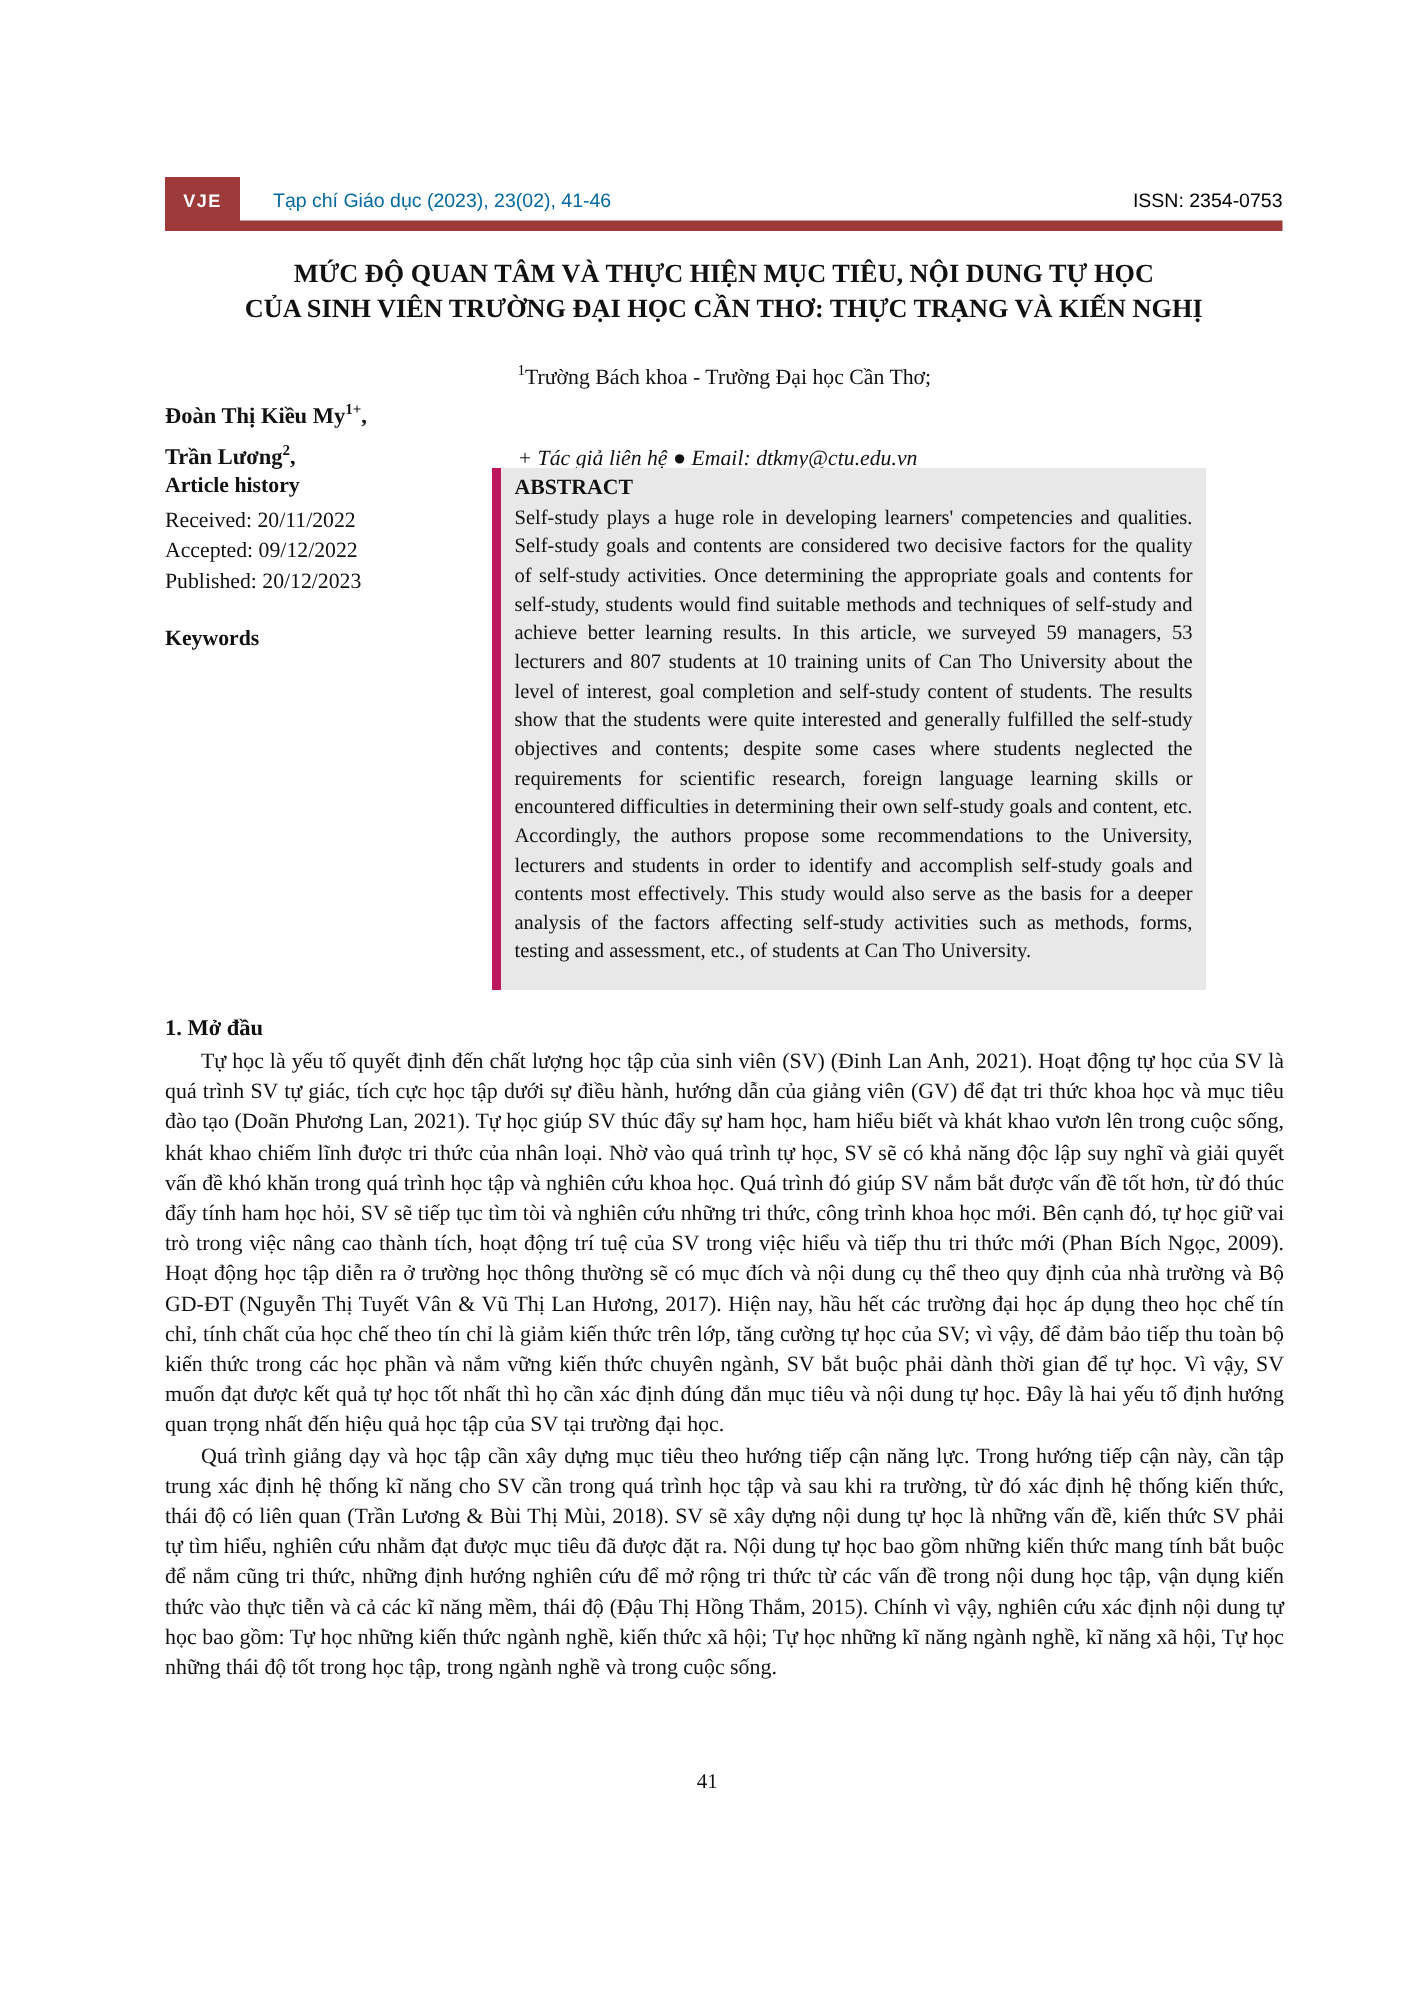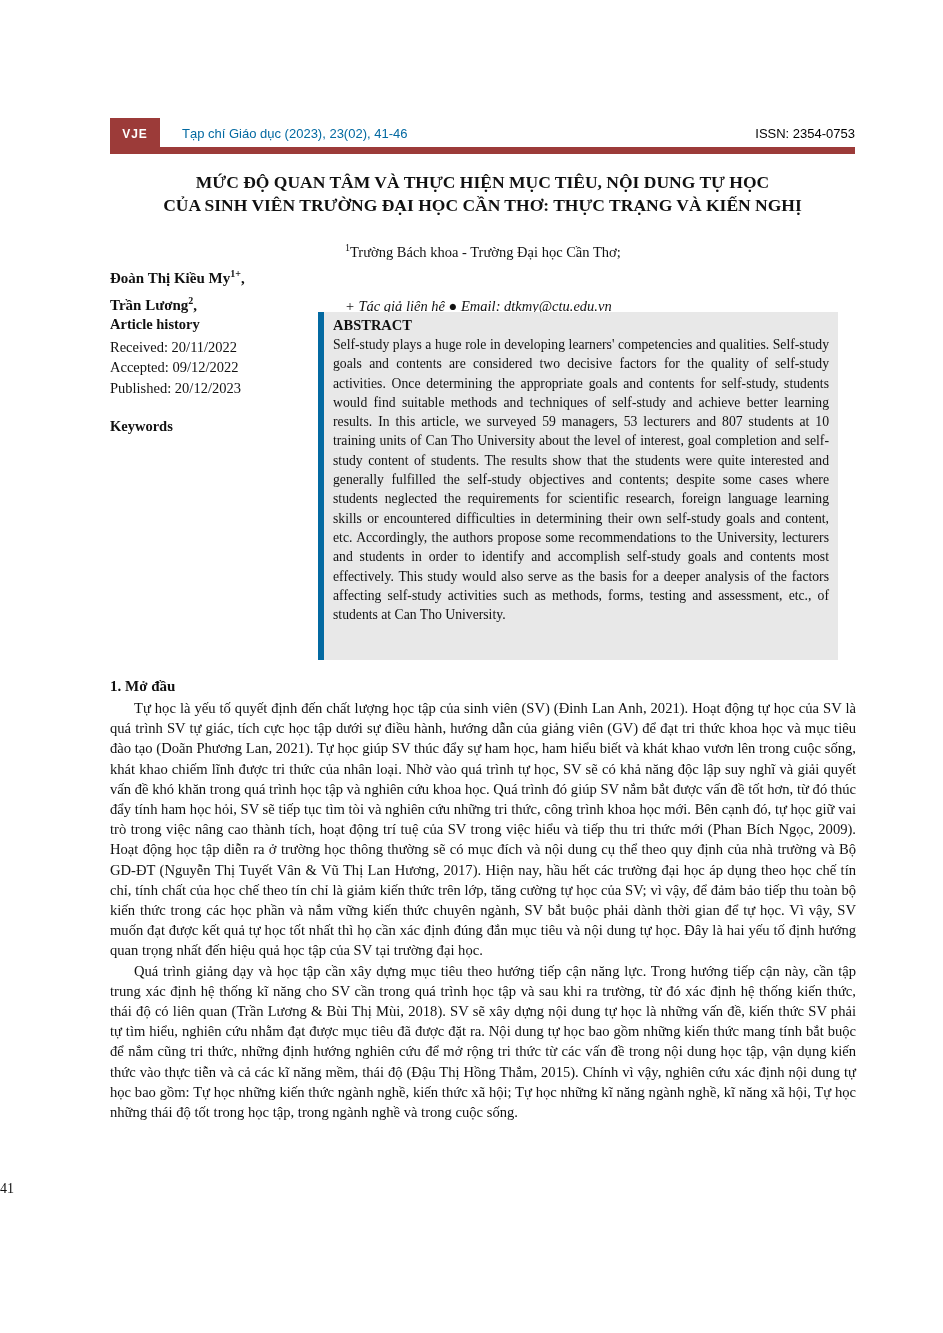--- a/index.html
+++ b/index.html
@@ -22,29 +22,29 @@
         font-size:15px;line-height:26.5px;margin-top:28px;}
   .affils{position:absolute;left:345px;top:239px;width:430px;font-size:14.5px;line-height:26px;}
   .affils .contact{font-style:italic;margin-top:28px;}
   sup{font-size:10px;line-height:0;}
   
   .meta{position:absolute;left:110px;top:314px;width:218px;font-size:14.5px;line-height:20.5px;}
   .meta .head{font-weight:bold;margin:0 0 2px 0;}
   .meta .kw-head{margin-top:18px;}
   .meta .kw-text{line-height:21.5px;}
   
-  .abstract{position:absolute;left:318px;top:312px;width:520px;height:348px;box-sizing:border-box;
-        background:#e8e8e8;border-left:6px solid #0369a1;padding:5px 9px 6px 9px;}
+  .abstract{position:absolute;left:328px;top:312px;width:476px;height:348px;box-sizing:border-box;
+        background:#e8e8e8;border-left:6px solid #be185d;padding:5px 9px 6px 9px;}
   .abstract .head{font-weight:bold;font-size:14.5px;margin:0 0 1px 0;}
   .abstract .text{font-size:13.7px;line-height:19.3px;text-align:justify;}
   
   .body-col{position:absolute;left:110px;top:678px;width:746px;}
   .sec-head{font-weight:bold;font-size:15px;margin:0 0 3px 0;}
   .body-col p{margin:0;font-size:14.6px;line-height:20.2px;text-align:justify;text-indent:24px;}
-  .page-num{position:absolute;left:0;top:1181px;width:943px;text-align:left;font-size:14px;}
+  .page-num{position:absolute;left:0;top:1181px;width:943px;text-align:center;font-size:14px;}
 </style>
 </head>
 <body>
 
 <div class="page">
 
   <div class="logo">
     <span>VJE</span>
   </div>
   <div class="citation">Tạp chí Giáo dục (2023), 23(02), 41-46</div>

